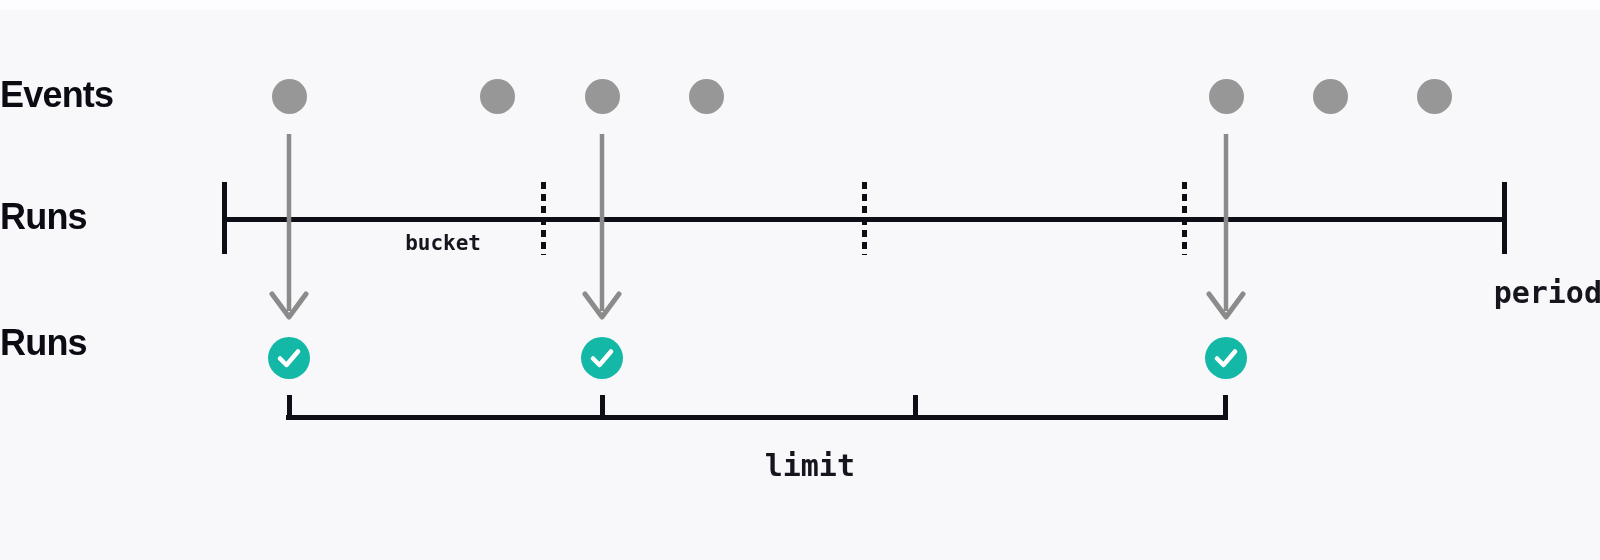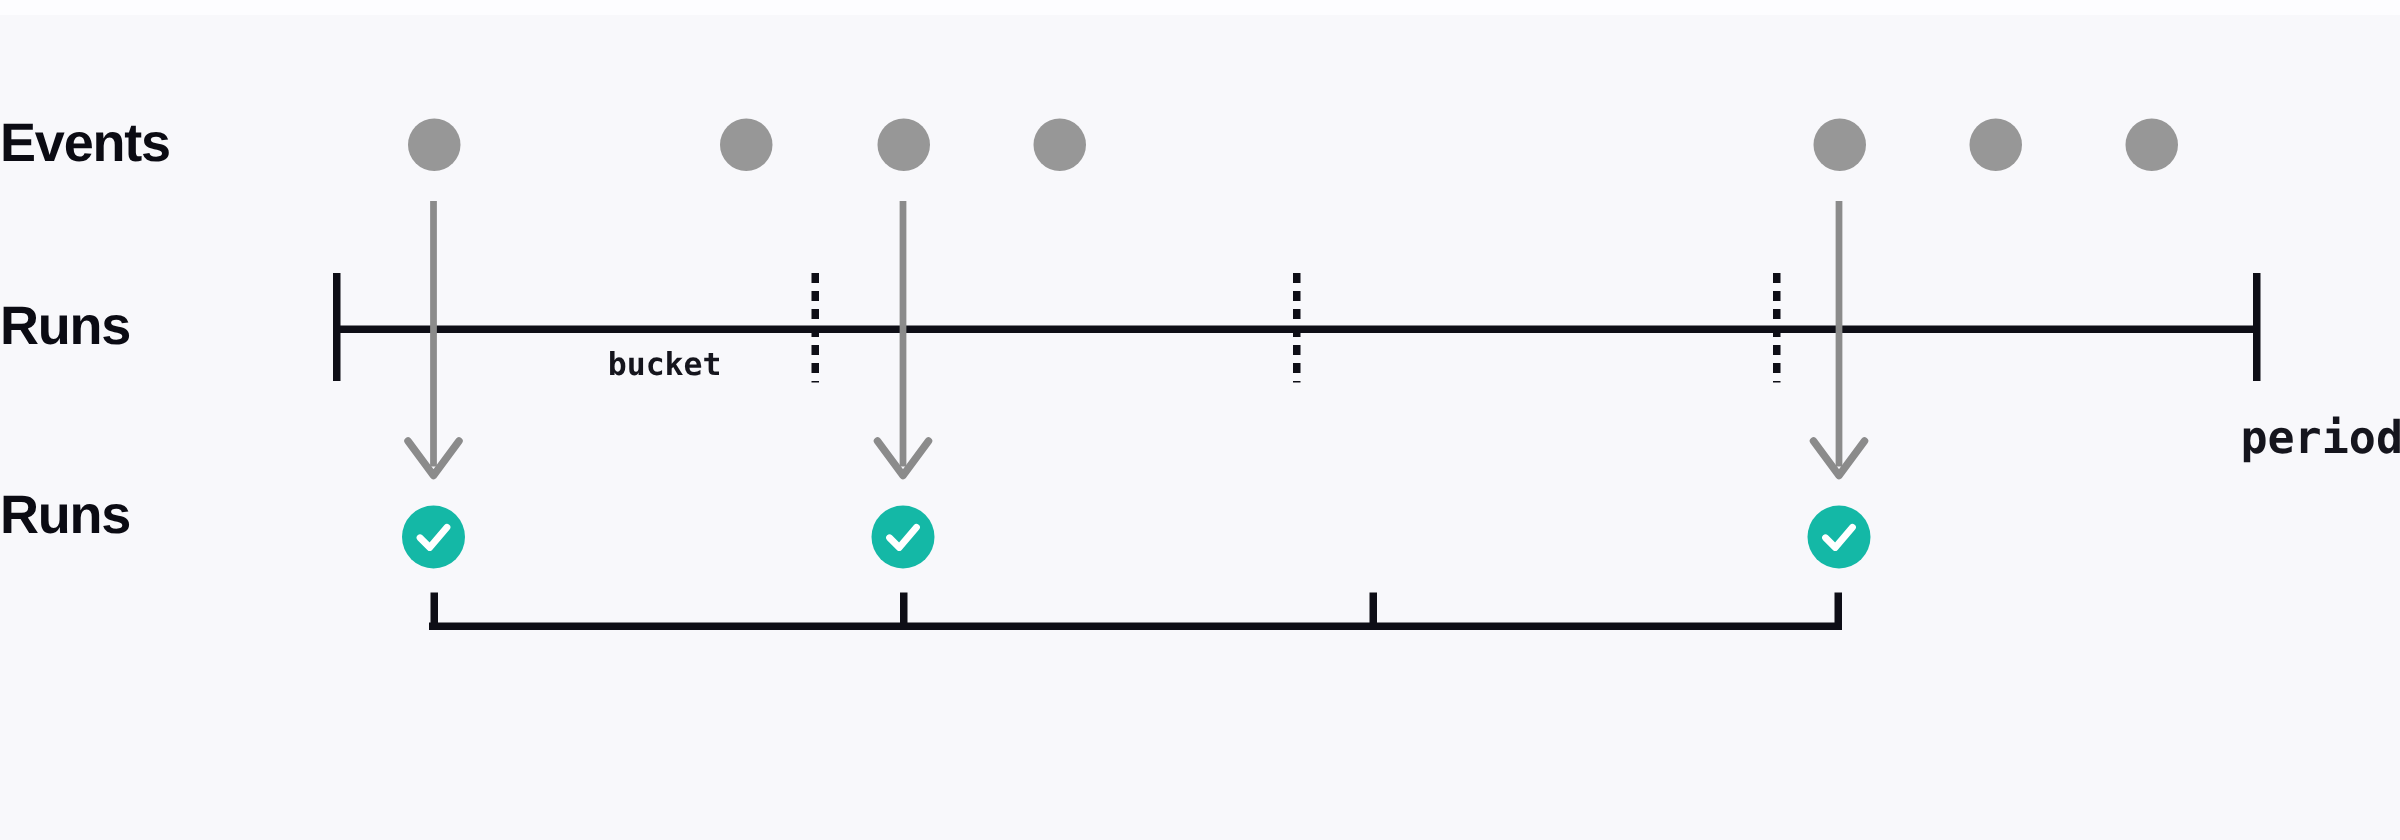--- a/index.html
+++ b/index.html
@@ -46,20 +46,21 @@
   <div class="row-label" id="time-label">Runs</div>
 
   <div class="row-label" id="function-runs-label">
     <div>Runs</div>
   </div>
 
   <div class="mono-label" id="bucket-label">bucket</div>
 
   <div class="mono-label" id="period-label">period</div>
 
+  <div class="mono-label" id="limit-label">limit</div>
 
   <div id="layers">
       <div style="position: absolute; left: 224px; top: 216.5px; width: 1280px; height: 5px; background: rgb(14, 14, 22);"></div>
       <div style="position: absolute; left: 221.5px; top: 182px; width: 5px; height: 72px; background: rgb(14, 14, 22);"></div>
       <div style="position: absolute; left: 1501.5px; top: 182px; width: 5px; height: 72px; background: rgb(14, 14, 22);"></div>
       <div style="position: absolute; left: 540.5px; top: 182px; width: 5px; height: 73px; background: repeating-linear-gradient(rgb(14, 14, 22) 0px, rgb(14, 14, 22) 7px, transparent 7px, transparent 12px);"></div>
       <div style="position: absolute; left: 861.5px; top: 182px; width: 5px; height: 73px; background: repeating-linear-gradient(rgb(14, 14, 22) 0px, rgb(14, 14, 22) 7px, transparent 7px, transparent 12px);"></div>
       <div style="position: absolute; left: 1181.5px; top: 182px; width: 5px; height: 73px; background: repeating-linear-gradient(rgb(14, 14, 22) 0px, rgb(14, 14, 22) 7px, transparent 7px, transparent 12px);"></div>
       <div style="position: absolute; left: 271.5px; top: 78.5px; width: 35px; height: 35px; border-radius: 50%; background: rgb(151, 151, 151);"></div>
       <div style="position: absolute; left: 479.5px; top: 78.5px; width: 35px; height: 35px; border-radius: 50%; background: rgb(151, 151, 151);"></div>

